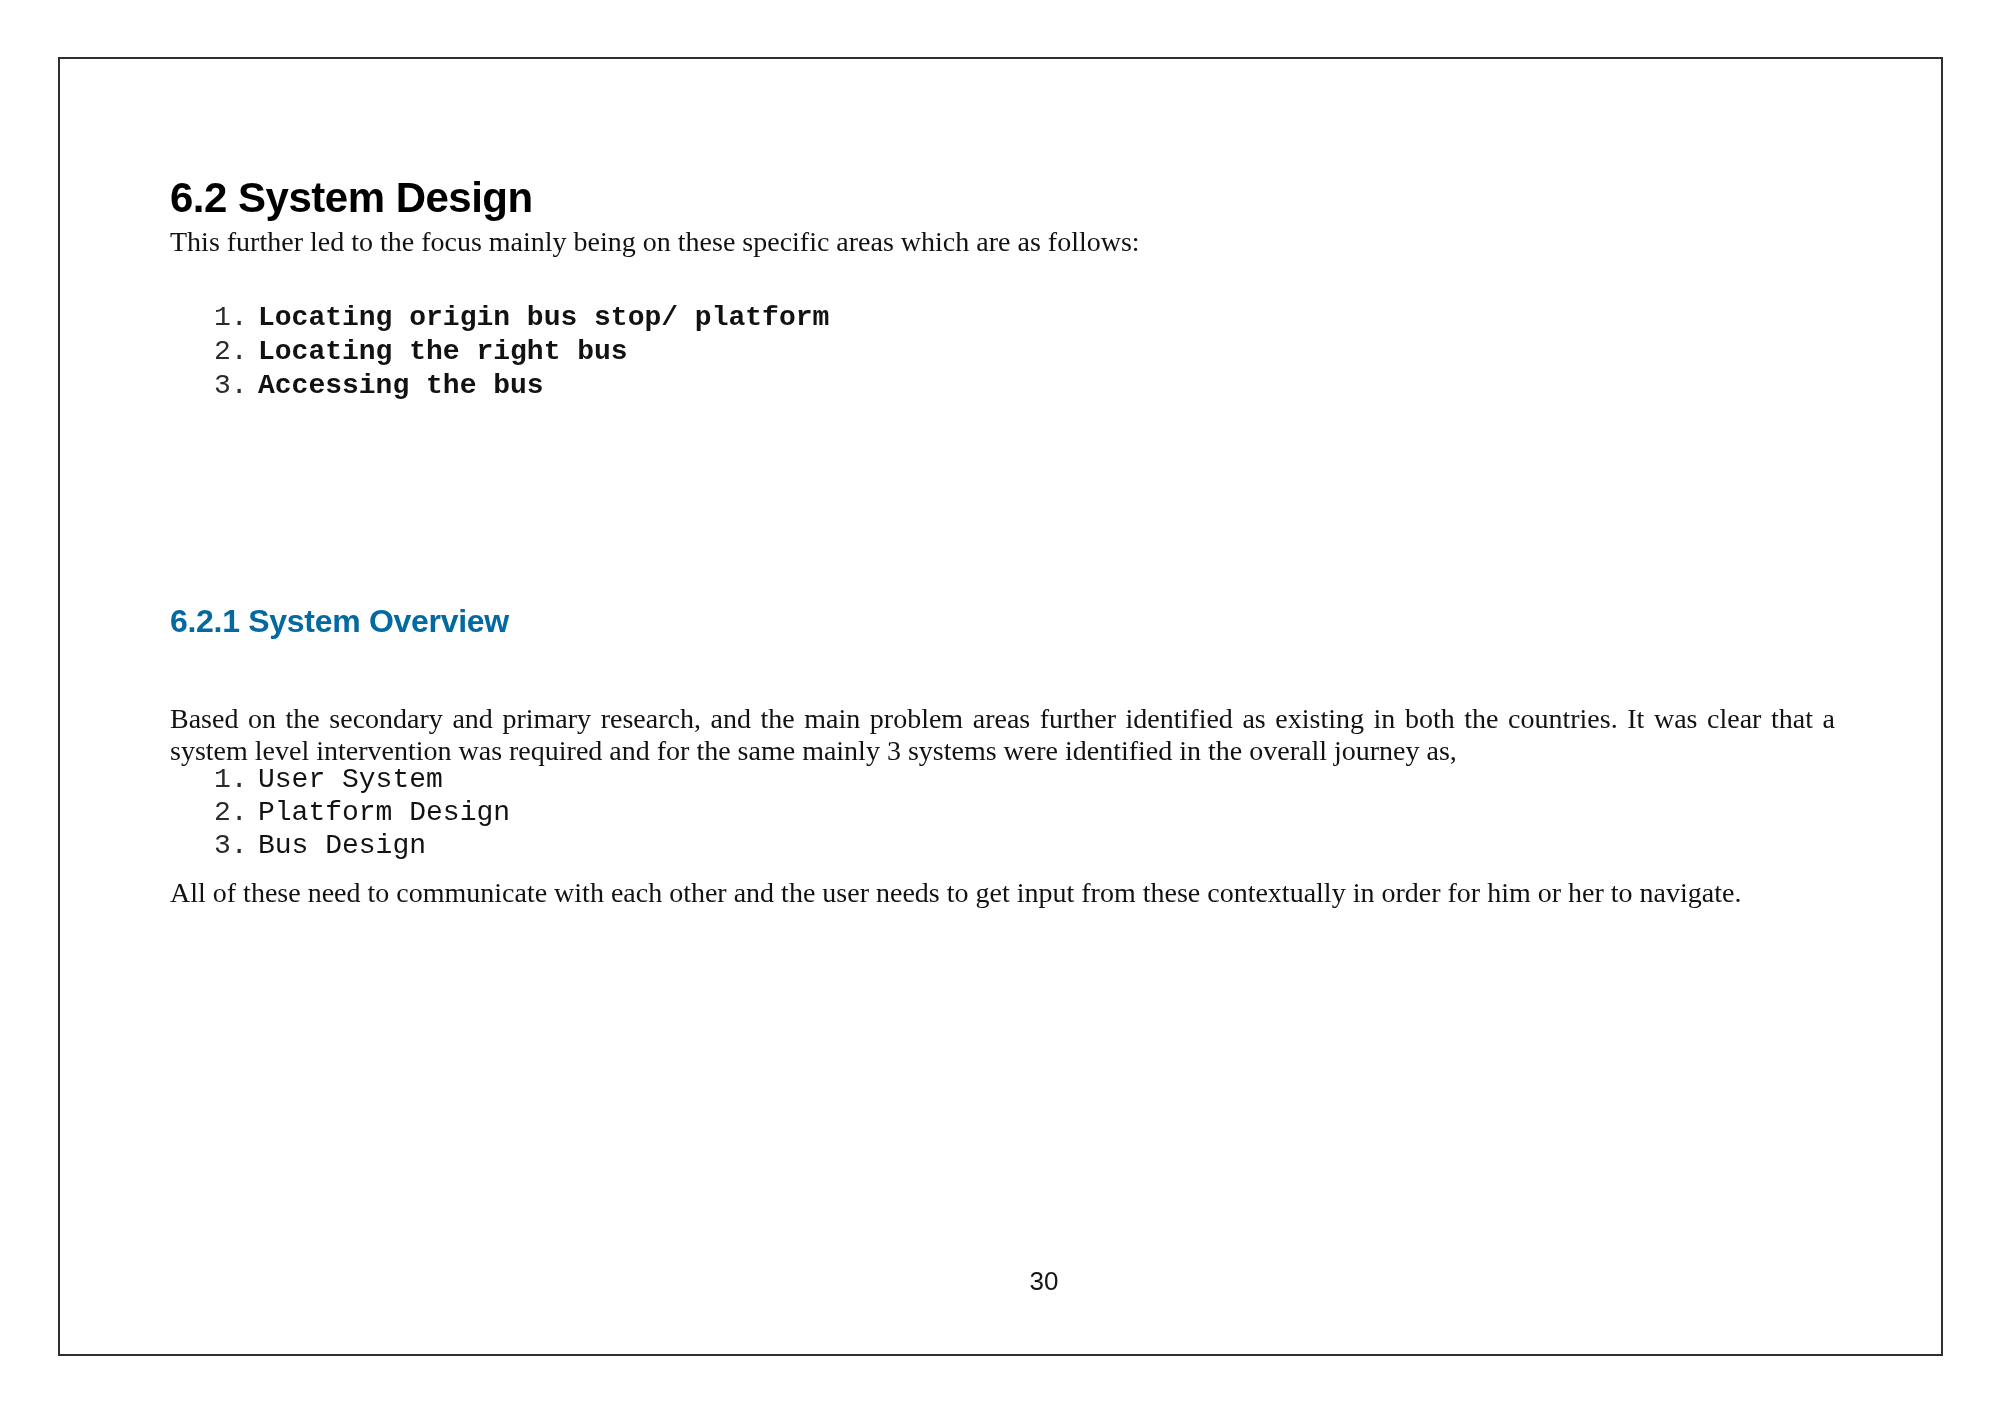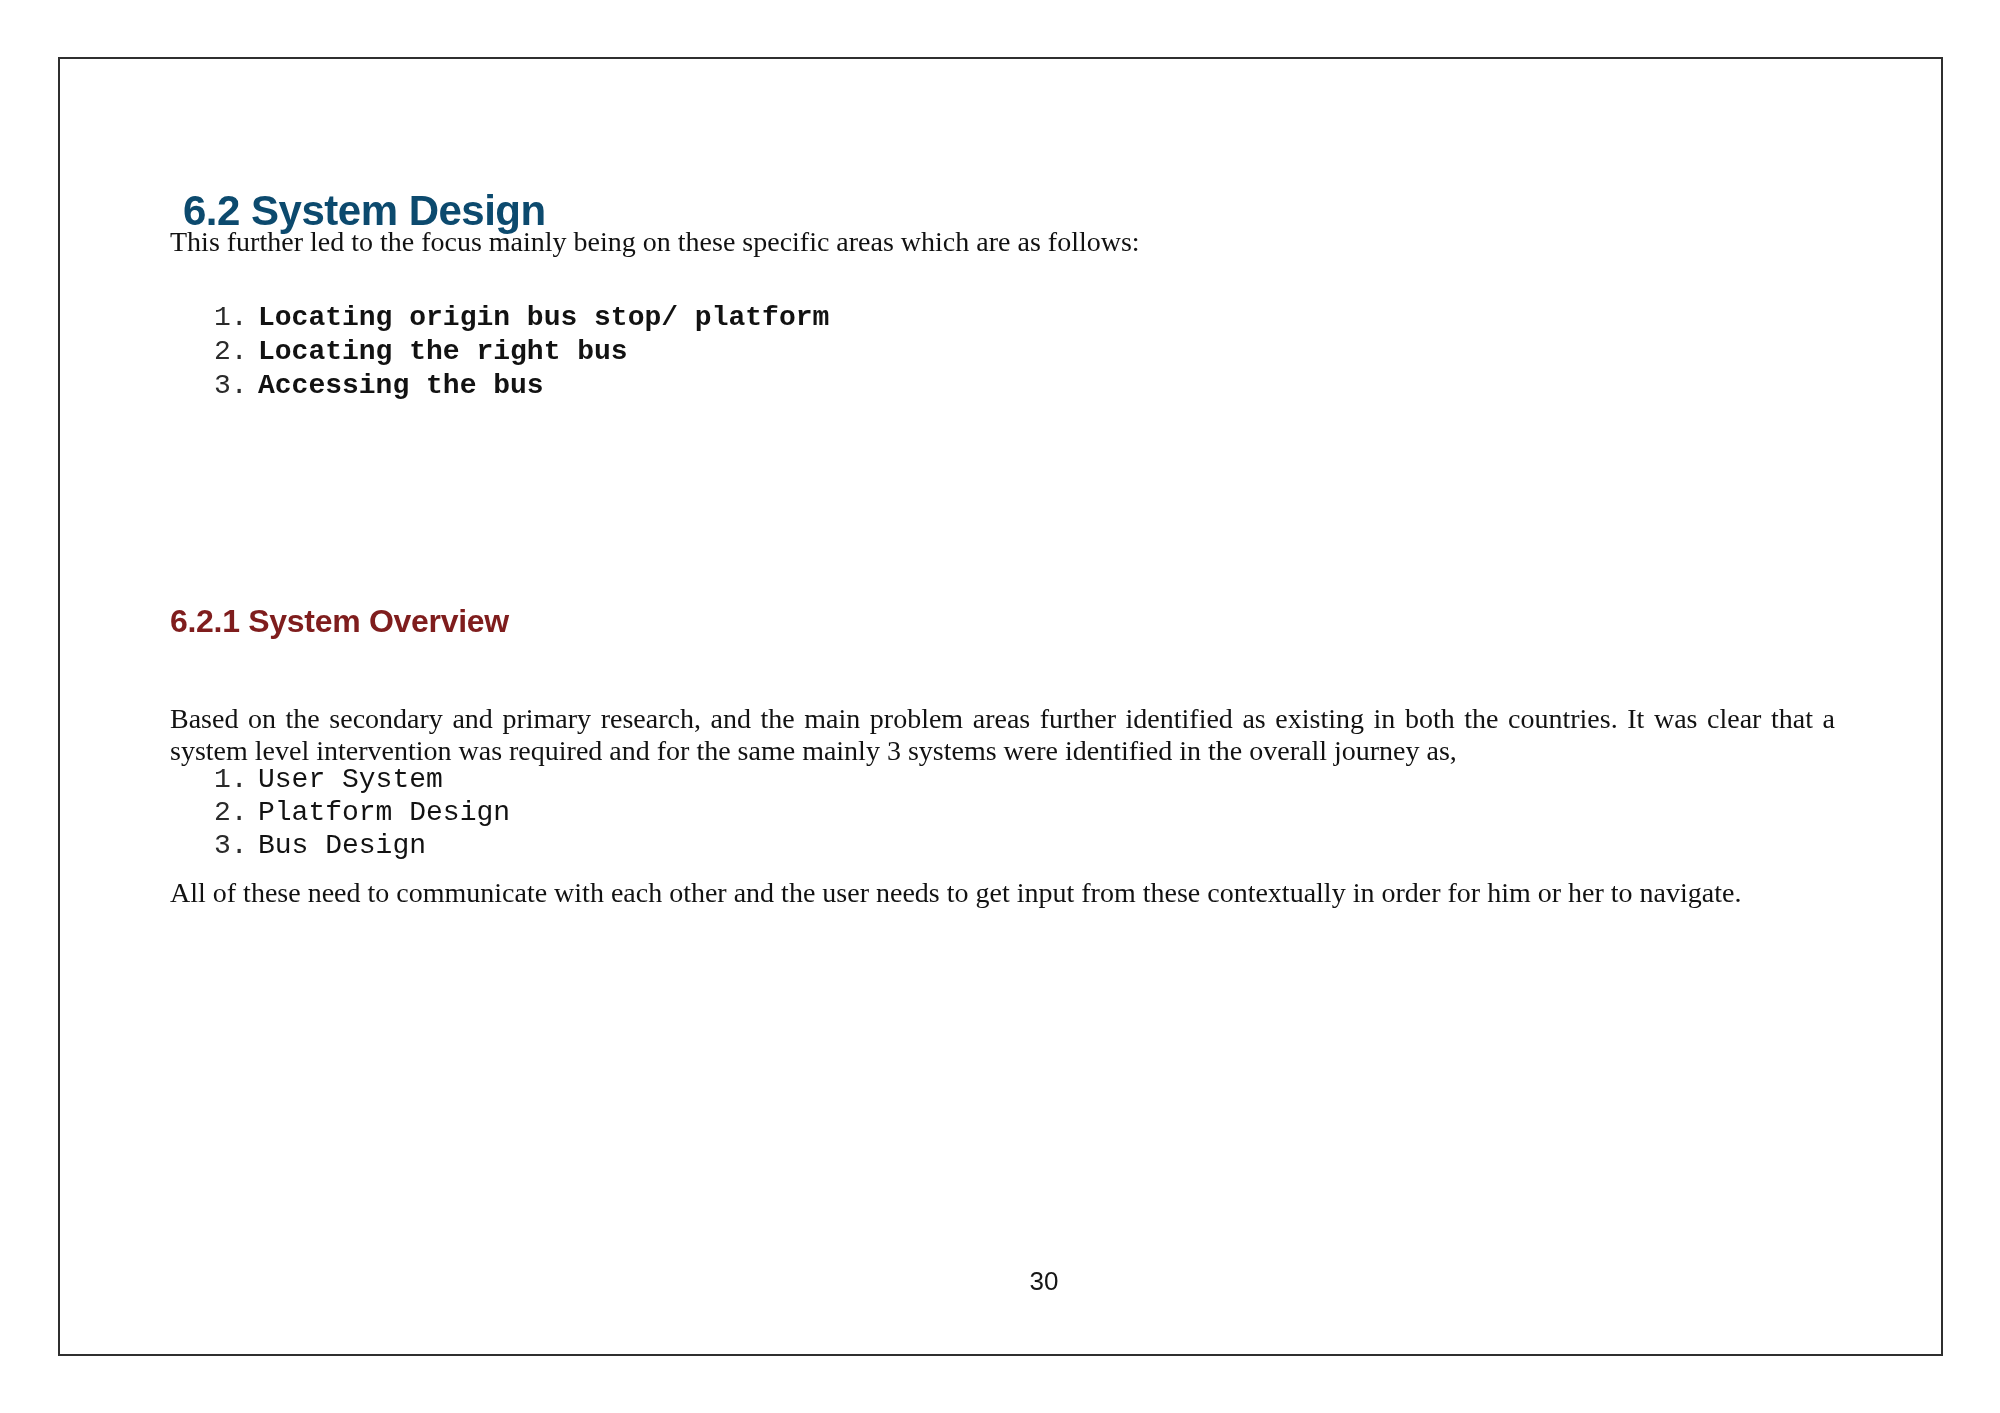--- a/index.html
+++ b/index.html
@@ -23,39 +23,39 @@
     height: 1299px;
     border: 2px solid #2f2f2f;
     box-sizing: border-box;
     pointer-events: none;
   }
   
   .h1 {
     position: absolute;
     left: 170px;
     top: 176px;
-    margin: 13px;
+    margin: 0;
     font-family: "Liberation Sans", "DejaVu Sans", sans-serif;
     font-weight: bold;
     font-size: 42px;
     line-height: 44px;
     letter-spacing: -0.5px;
-    color: #0c4a6e;
+    color: #000000;
   }
   .h2 {
     position: absolute;
     left: 170px;
     top: 603px;
     margin: 0;
     font-family: "Liberation Sans", "DejaVu Sans", sans-serif;
     font-weight: bold;
     font-size: 32px;
     line-height: 36px;
     letter-spacing: -0.3px;
-    color: #7f1d1d;
+    color: #0369a1;
   }
   .body {
     position: absolute;
     left: 170px;
     width: 1665px;
     margin: 0;
     font-family: "Liberation Serif", "DejaVu Serif", serif;
     font-size: 28px;
     line-height: 32px;
     color: #121212;

